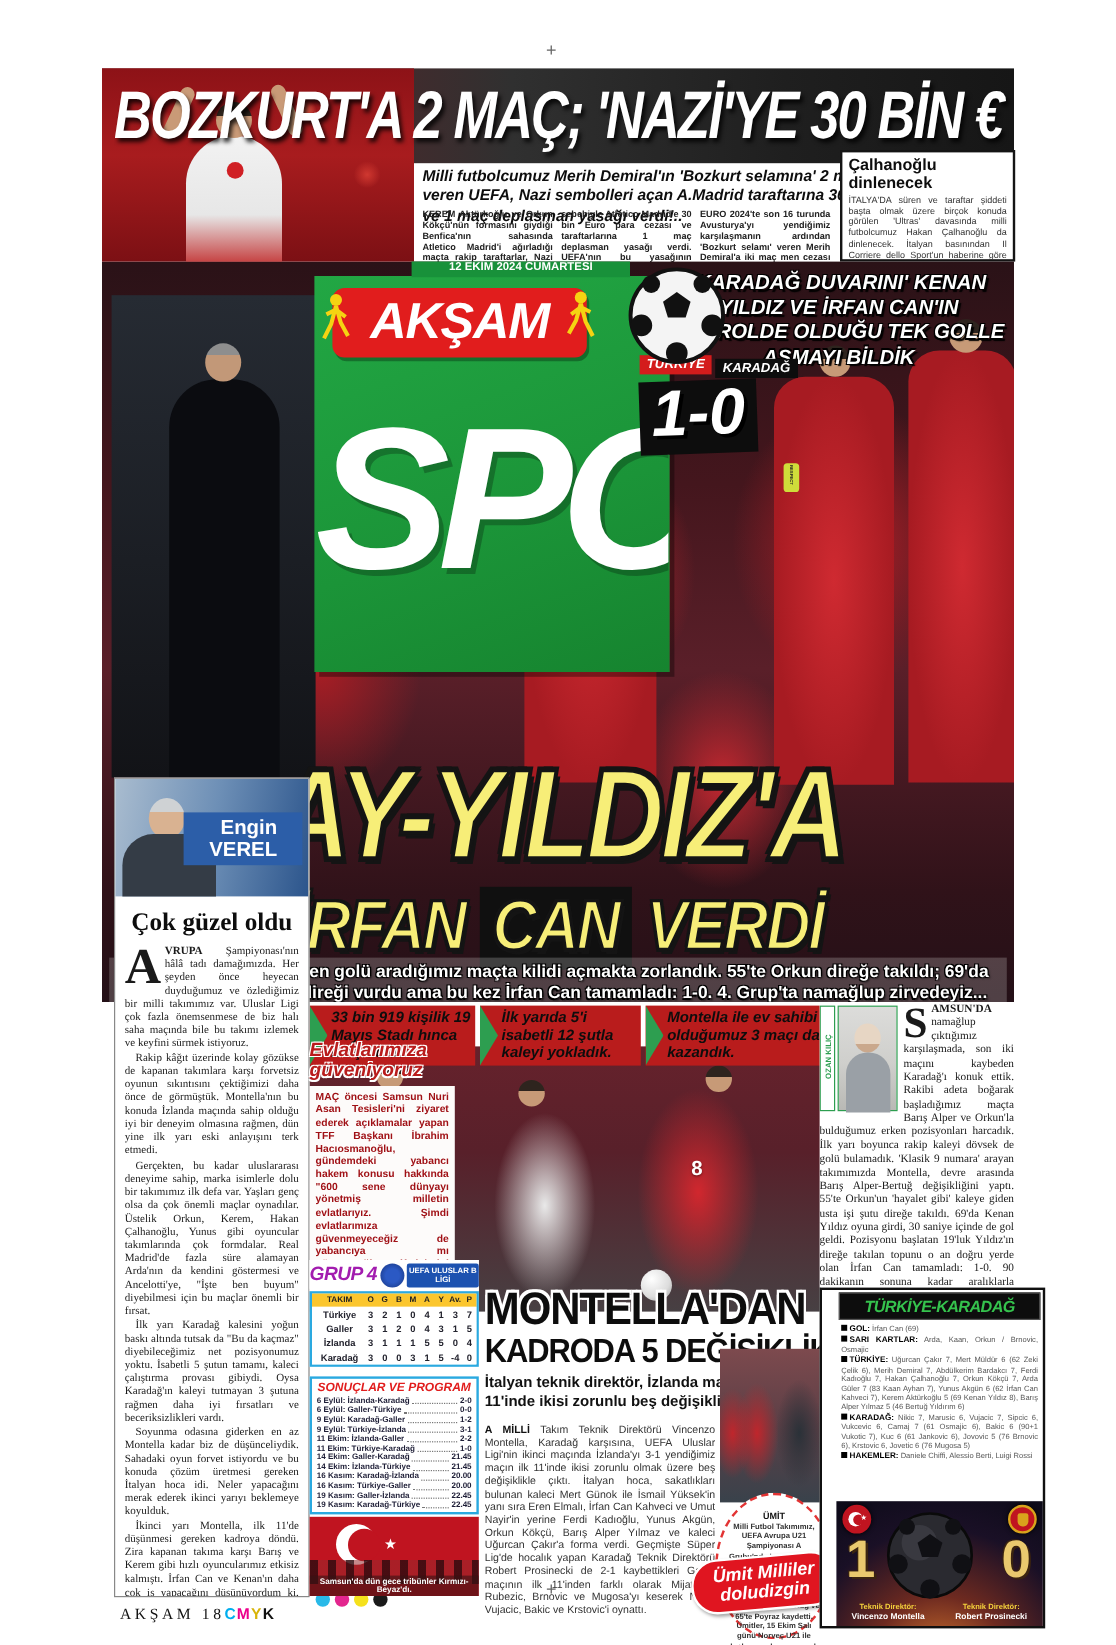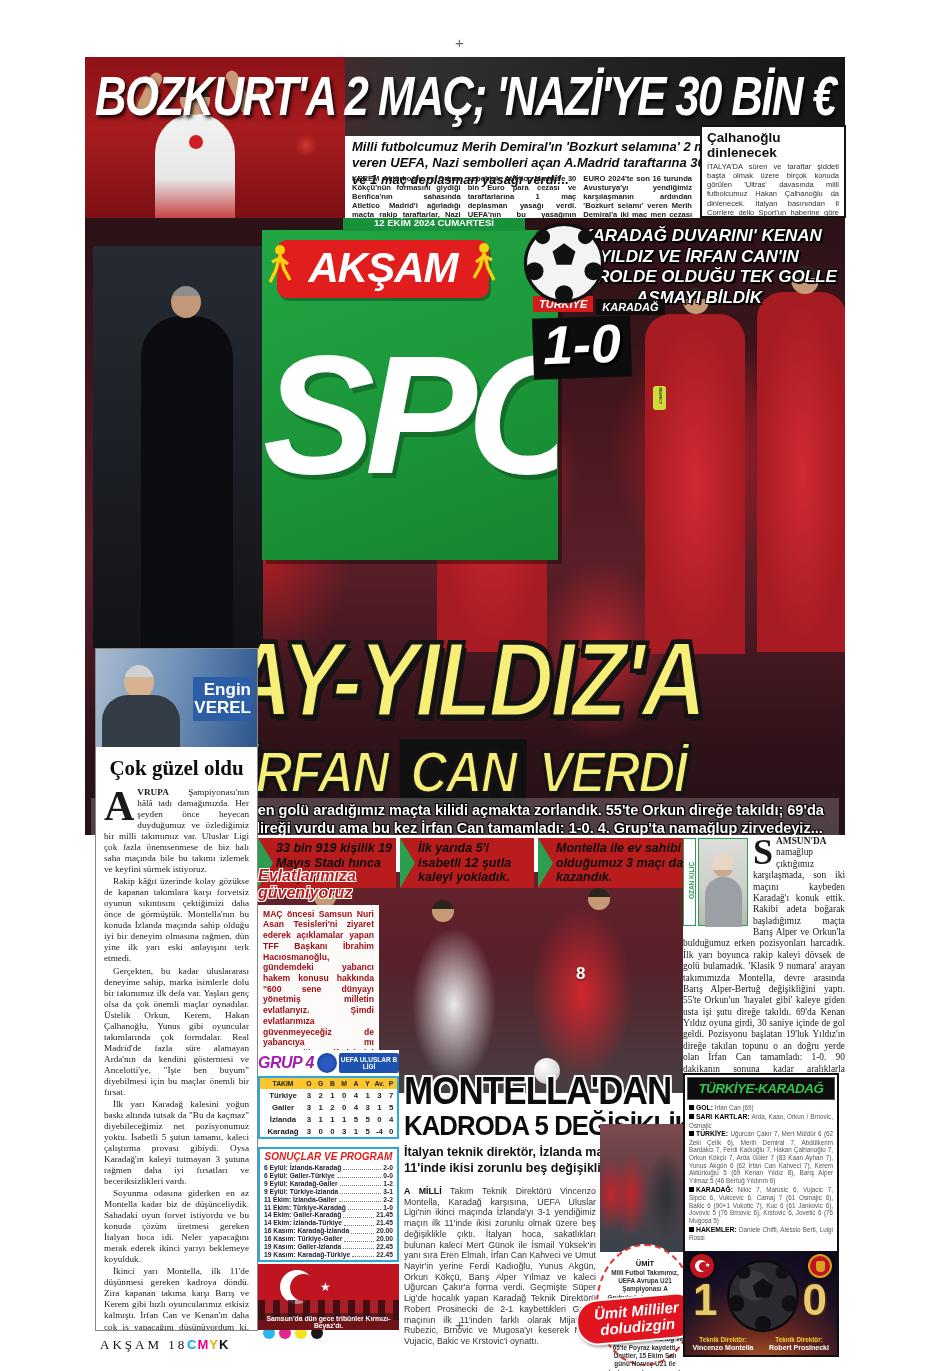--- a/index.html
+++ b/index.html
@@ -134,21 +134,21 @@
 
   
   .verel{left:95px;top:648px;width:163px;height:683px;border:1px solid #888;box-sizing:border-box;
     background:#fff;overflow:hidden;z-index:7;}
   .verel-photo{position:relative;height:98px;background:linear-gradient(100deg,#a9bccf 0%,#6d8fb6 50%,#2c558c 100%);}
   .verel-photo .vface{position:absolute;left:28px;top:16px;width:30px;height:34px;border-radius:50%;
     background:linear-gradient(#cfd2d4 34%,#d9b291 34%);}
   .verel-photo .vsuit{position:absolute;left:6px;top:46px;width:78px;height:52px;border-radius:26px 26px 0 0;
     background:#343c46;}
   .verel-name{position:absolute;right:5px;top:28px;text-align:right;color:#fff;font-weight:900;
-    font-size:17px;line-height:1.05;background:#2c5ea8;padding:4px 1px;}
+    font-size:17px;line-height:1.05;background:#2c5ea8;padding:4px 21px;}
   .verel-title{font-family:"Liberation Serif",serif;font-size:21px;font-weight:700;text-align:center;
     margin:9px 4px 6px;color:#0d0d0d;}
   .verel-body{padding:0 8px;font-family:"Liberation Serif",serif;font-size:9.2px;line-height:1.2;
     text-align:justify;color:#1a1a1a;}
   .verel-body p{margin:0 0 1px;text-indent:9px;}
   .verel-body p.first{text-indent:0;}
   .verel-body b{font-weight:700;}
   .vdrop{float:left;font-size:42px;line-height:.8;font-weight:700;padding:3px 3px 0 0;}
 
   
@@ -226,22 +226,22 @@
   .umit-bubble{position:absolute;left:192px;top:172px;width:98px;height:122px;background:#fff;
     border:2px dashed #e23333;border-radius:50%;box-sizing:border-box;padding:13px 8px;
     font-size:6.4px;font-weight:700;color:#333;text-align:center;line-height:1.3;}
   .umit-bubble b{display:block;font-size:7.5px;color:#111;}
   .umit-stamp{position:absolute;left:172px;top:224px;width:118px;height:42px;background:#e01520;
     border:2px solid #fff;border-radius:22px;transform:rotate(-5deg);box-shadow:1px 2px 3px rgba(0,0,0,.35);
     color:#fff;font-weight:900;font-style:italic;font-size:15px;text-align:center;line-height:1.1;
     display:flex;flex-direction:column;justify-content:center;z-index:11;}
 
   
-  .match{left:683px;top:1073px;width:156px;height:284px;border:2px solid #101010;box-sizing:border-box;
-    background:#fff;z-index:10;display:flex;flex-direction:column;}
+  .match{left:683px;top:1073px;width:188px;height:284px;border:2px solid #101010;box-sizing:border-box;
+    background:#fff;z-index:10;display:flex;flex-direction:column;padding-left:12px;}
   .mb-head{margin:2px;background:#0d0d0d;border:1px solid #555;color:#35c24d;font-size:13.5px;
     font-weight:900;font-style:italic;text-align:center;padding:3px 0;letter-spacing:-.5px;}
   .mb-list{padding:2px 4px;flex:1;overflow:hidden;}
   .mb-list p{margin:0 0 1px;font-size:6.3px;line-height:1.22;color:#555;text-align:justify;}
   .mb-list .lbl{font-weight:800;color:#000;font-size:6.8px;}
   .sq{display:inline-block;width:5px;height:5px;background:#000;margin-right:2px;}
   .mb-ball{position:relative;height:104px;flex:0 0 auto;overflow:hidden;
     background:radial-gradient(circle at 50% 130%,#d97a2e 0%,#6e2a20 35%,#1a1026 70%,#0c0a18 100%);}
   .flagc{position:absolute;width:24px;height:24px;border-radius:50%;background:#c01420;box-shadow:0 0 4px #000;}
   .flagc.tr{left:5px;top:3px;}

